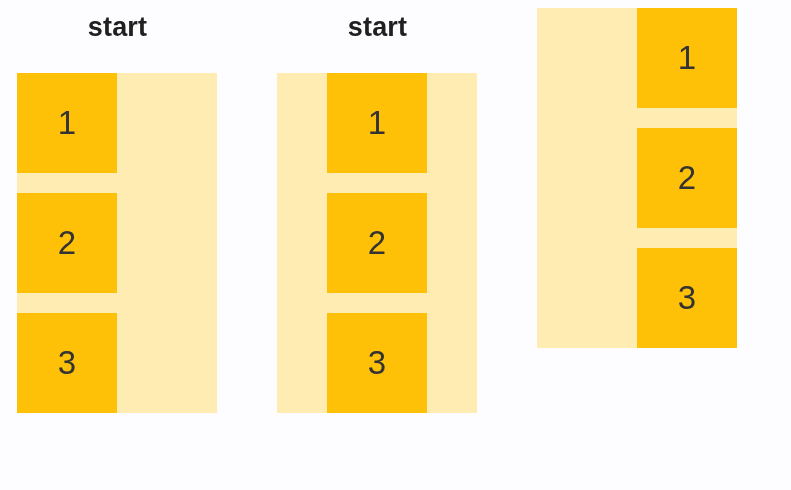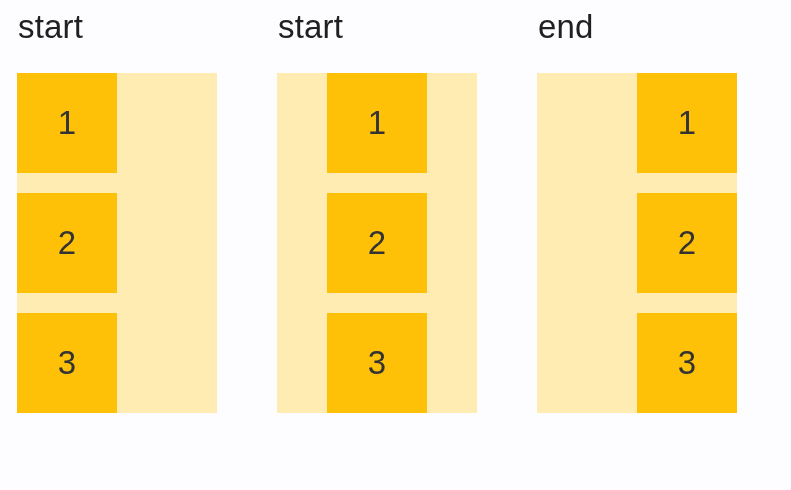--- a/index.html
+++ b/index.html
@@ -17,26 +17,27 @@
   }
   .demo-row {
     display: flex;
     gap: 60px;
   }
   .demo-column {
     width: 200px;
     flex: 0 0 200px;
   }
   .alignment-label {
-    font-size: 33px;
+    font-size: 27px;
     line-height: 38px;
     letter-spacing: 0.2px;
     color: var(--heading-text, #202020);
     margin: 0 0 27px 1px;
-    font-weight: 400;
+    font-weight: 700;
+    text-align: center;
   }
   .flex-container {
     height: 340px;
     background: var(--track-fill, #ffecb3);
     display: flex;
     flex-direction: column;
     gap: 20px;
   }
   .align-start  { align-items: flex-start; }
   .align-center { align-items: center; }
@@ -70,21 +71,20 @@
   <div class="demo-column">
     <h2 class="alignment-label">start</h2>
     <div class="flex-container align-center">
       <div class="flex-item">1</div>
       <div class="flex-item">2</div>
       <div class="flex-item">3</div>
     </div>
   </div>
 
   <div class="demo-column">
-    <h2 class="alignment-label">end</h2>
     <div class="flex-container align-end">
       <div class="flex-item">1</div>
       <div class="flex-item">2</div>
       <div class="flex-item">3</div>
     </div>
   </div>
 
 </div>
 
 </body></html>

